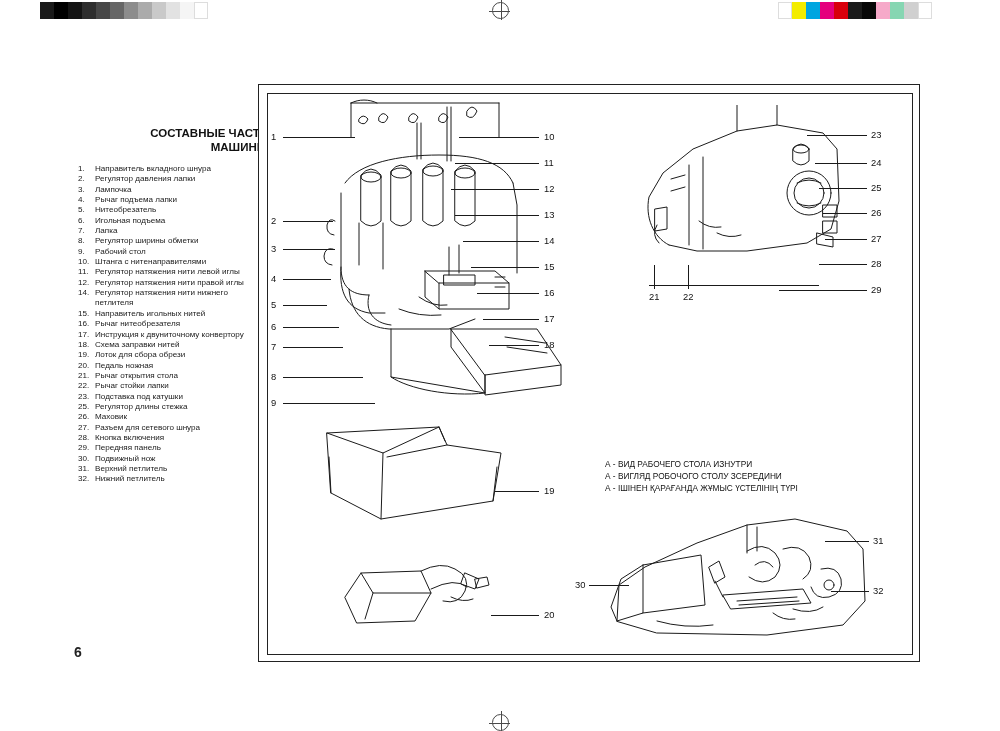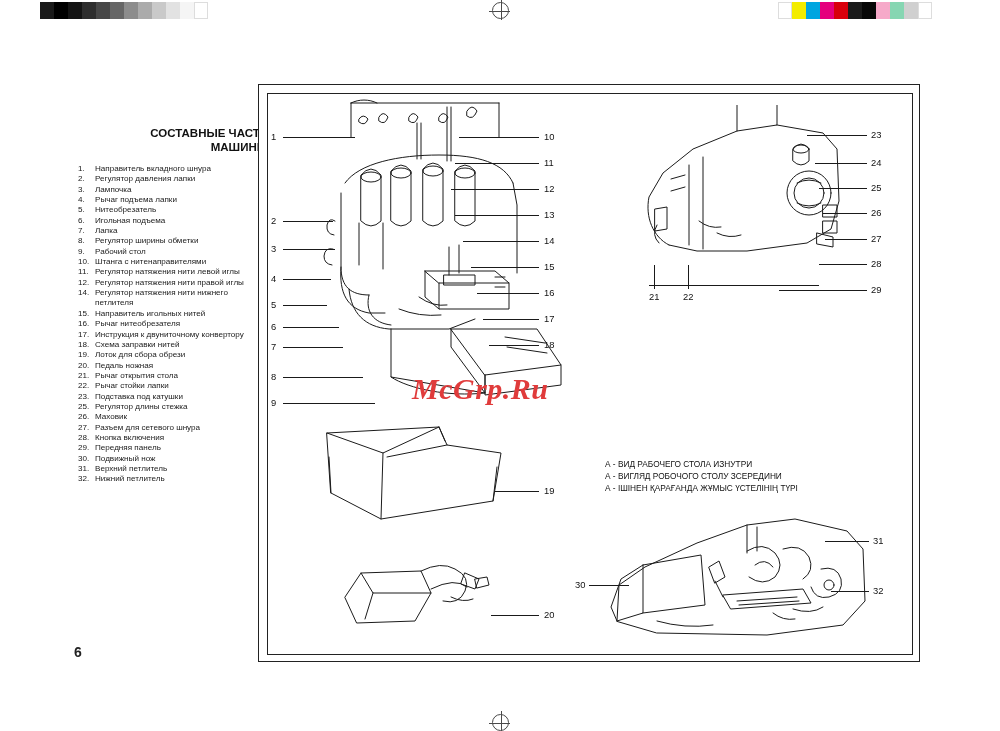--- a/index.html
+++ b/index.html
@@ -565,16 +565,15 @@
       <div class="leader" style="left:330px; top:500px; width:40px;"></div>
 
       <div class="callout" style="left:614px; top:450px;">31</div>
       <div class="leader" style="left:566px; top:456px; width:44px;"></div>
 
       <div class="callout" style="left:614px; top:500px;">32</div>
       <div class="leader" style="left:572px; top:506px; width:38px;"></div>
 
     </div>
 
-    <div class="watermark">McGrp.Ru</div>
 
   </div>
 </div>
 
 </body></html>

